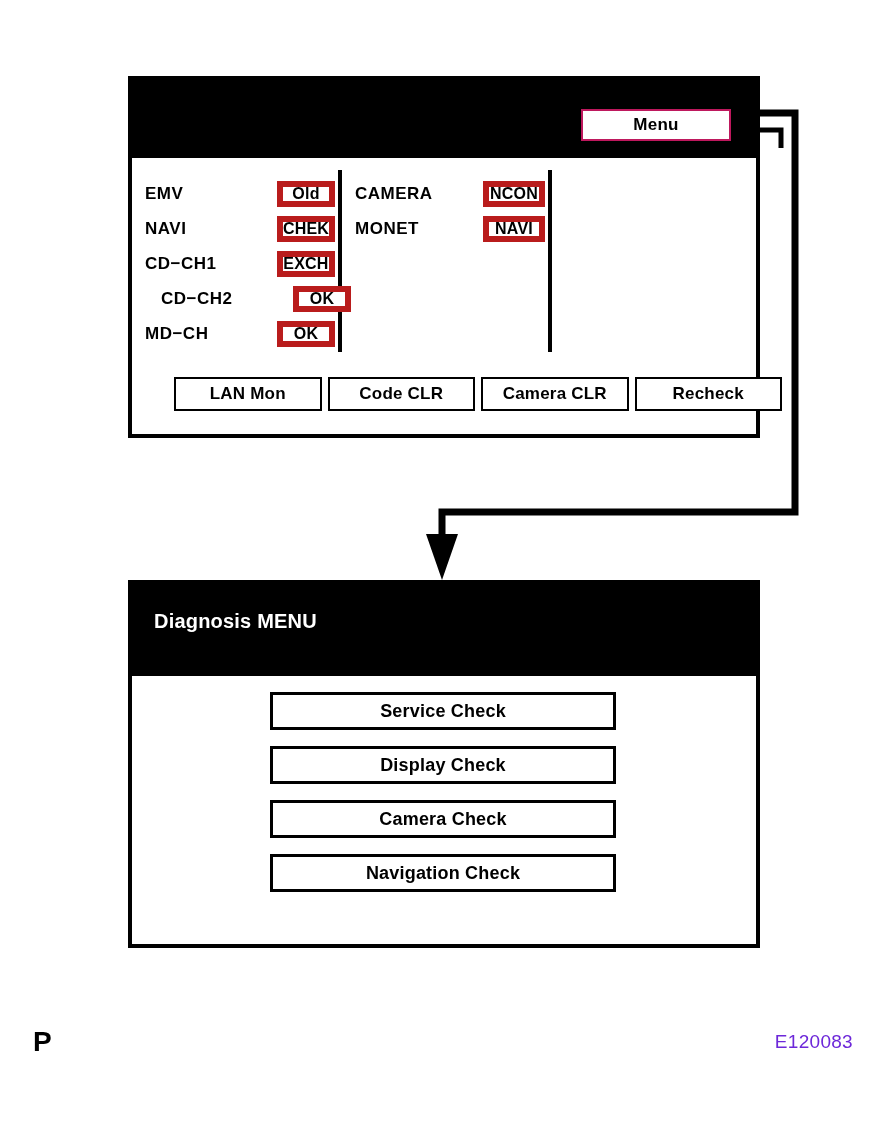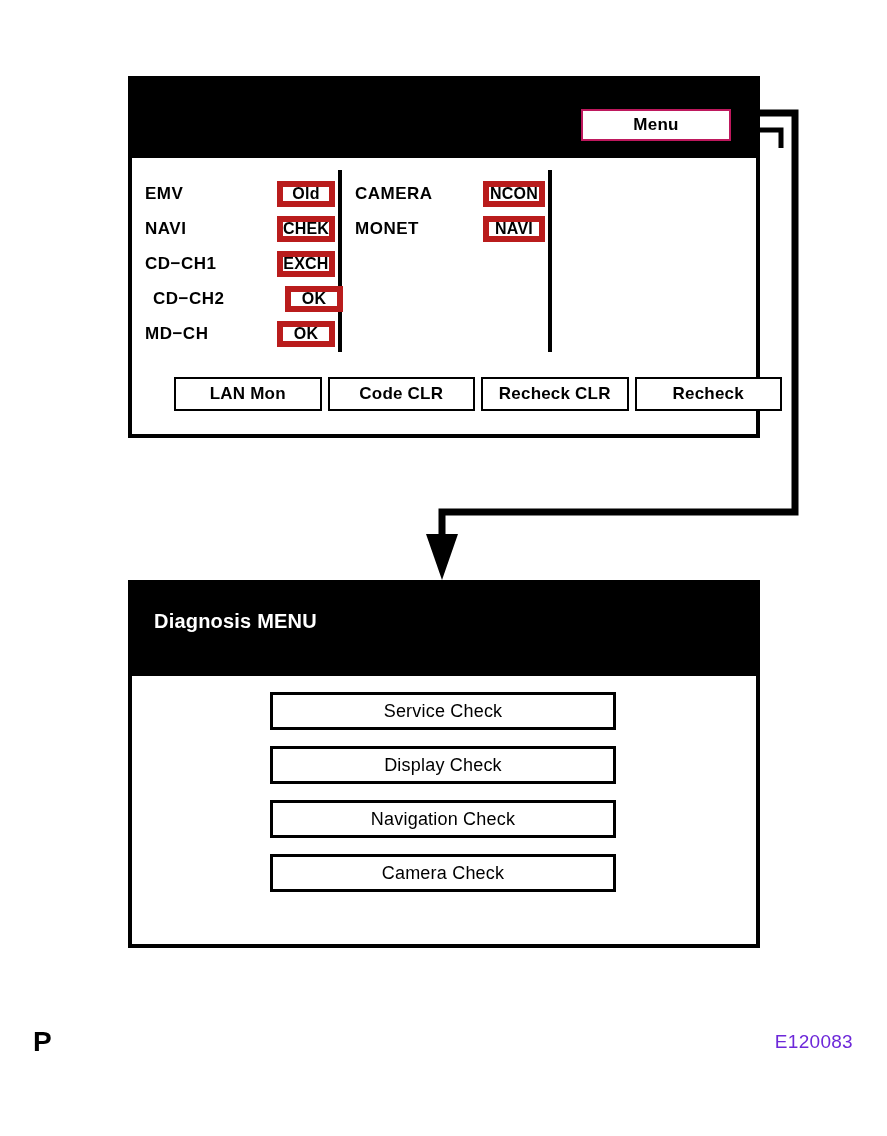--- a/index.html
+++ b/index.html
@@ -170,21 +170,21 @@
     width: 346px;
   }
   .menu-item {
     width: 346px;
     height: 38px;
     border: 3px solid #000000;
     box-sizing: border-box;
     background: #ffffff;
     color: #000000;
     font-size: 18px;
-    font-weight: normal;
+    font-weight: bold;
     display: flex;
     align-items: center;
     justify-content: center;
     margin-bottom: 16px;
     letter-spacing: 0.2px;
   }
   .menu-item:last-child { margin-bottom: 0; }
 
   
   #connector {
@@ -242,21 +242,21 @@
         <span class="status-badge" style="left:145px; width:58px;">Old</span>
       </div>
       <div class="status-row" style="left:0; top:57px; width:190px;">
         <span class="status-label" style="left:13px;">NAVI</span>
         <span class="status-badge" style="left:145px; width:58px;">CHEK</span>
       </div>
       <div class="status-row" style="left:0; top:92px; width:206px;">
         <span class="status-label" style="left:13px;">CD−CH1</span>
         <span class="status-badge" style="left:145px; width:58px;">EXCH</span>
       </div>
-      <div class="status-row" style="left:8px; top:127px; width:200px;">
+      <div class="status-row" style="left:16px; top:127px; width:200px;">
         <span class="status-label" style="left:13px;">CD−CH2</span>
         <span class="status-badge" style="left:145px; width:58px;">OK</span>
       </div>
       <div class="status-row" style="left:0; top:162px; width:206px;">
         <span class="status-label" style="left:13px;">MD−CH</span>
         <span class="status-badge" style="left:145px; width:58px;">OK</span>
       </div>
     </div>
 
     <div class="status-col" style="left:210px; top:0; width:206px; height:200px;">
@@ -266,37 +266,37 @@
       </div>
       <div class="status-row" style="left:0; top:57px; width:206px;">
         <span class="status-label" style="left:13px;">MONET</span>
         <span class="status-badge" style="left:141px; width:62px;">NAVI</span>
       </div>
     </div>
 
     <div class="action-row">
       <div class="action-button">LAN Mon</div>
       <div class="action-button">Code CLR</div>
-      <div class="action-button">Recheck CLR</div>
+      <div class="action-button">Camera CLR</div>
       <div class="action-button">Recheck</div>
     </div>
 
   </div>
 </div>
 
 <div class="panel" id="panel-diagnosis-menu">
 
   <div class="panel-header">
     <div class="panel-title">Diagnosis MENU</div>
   </div>
 
   <div class="panel-body">
     <div class="menu-list">
       <div class="menu-item">Service Check</div>
       <div class="menu-item">Display Check</div>
+      <div class="menu-item">Camera Check</div>
       <div class="menu-item">Navigation Check</div>
-      <div class="menu-item">Camera Check</div>
     </div>
   </div>
 </div>
 
 <div class="page-mark">P</div>
 <div class="figure-id">E120083</div>
 
 </body></html>

